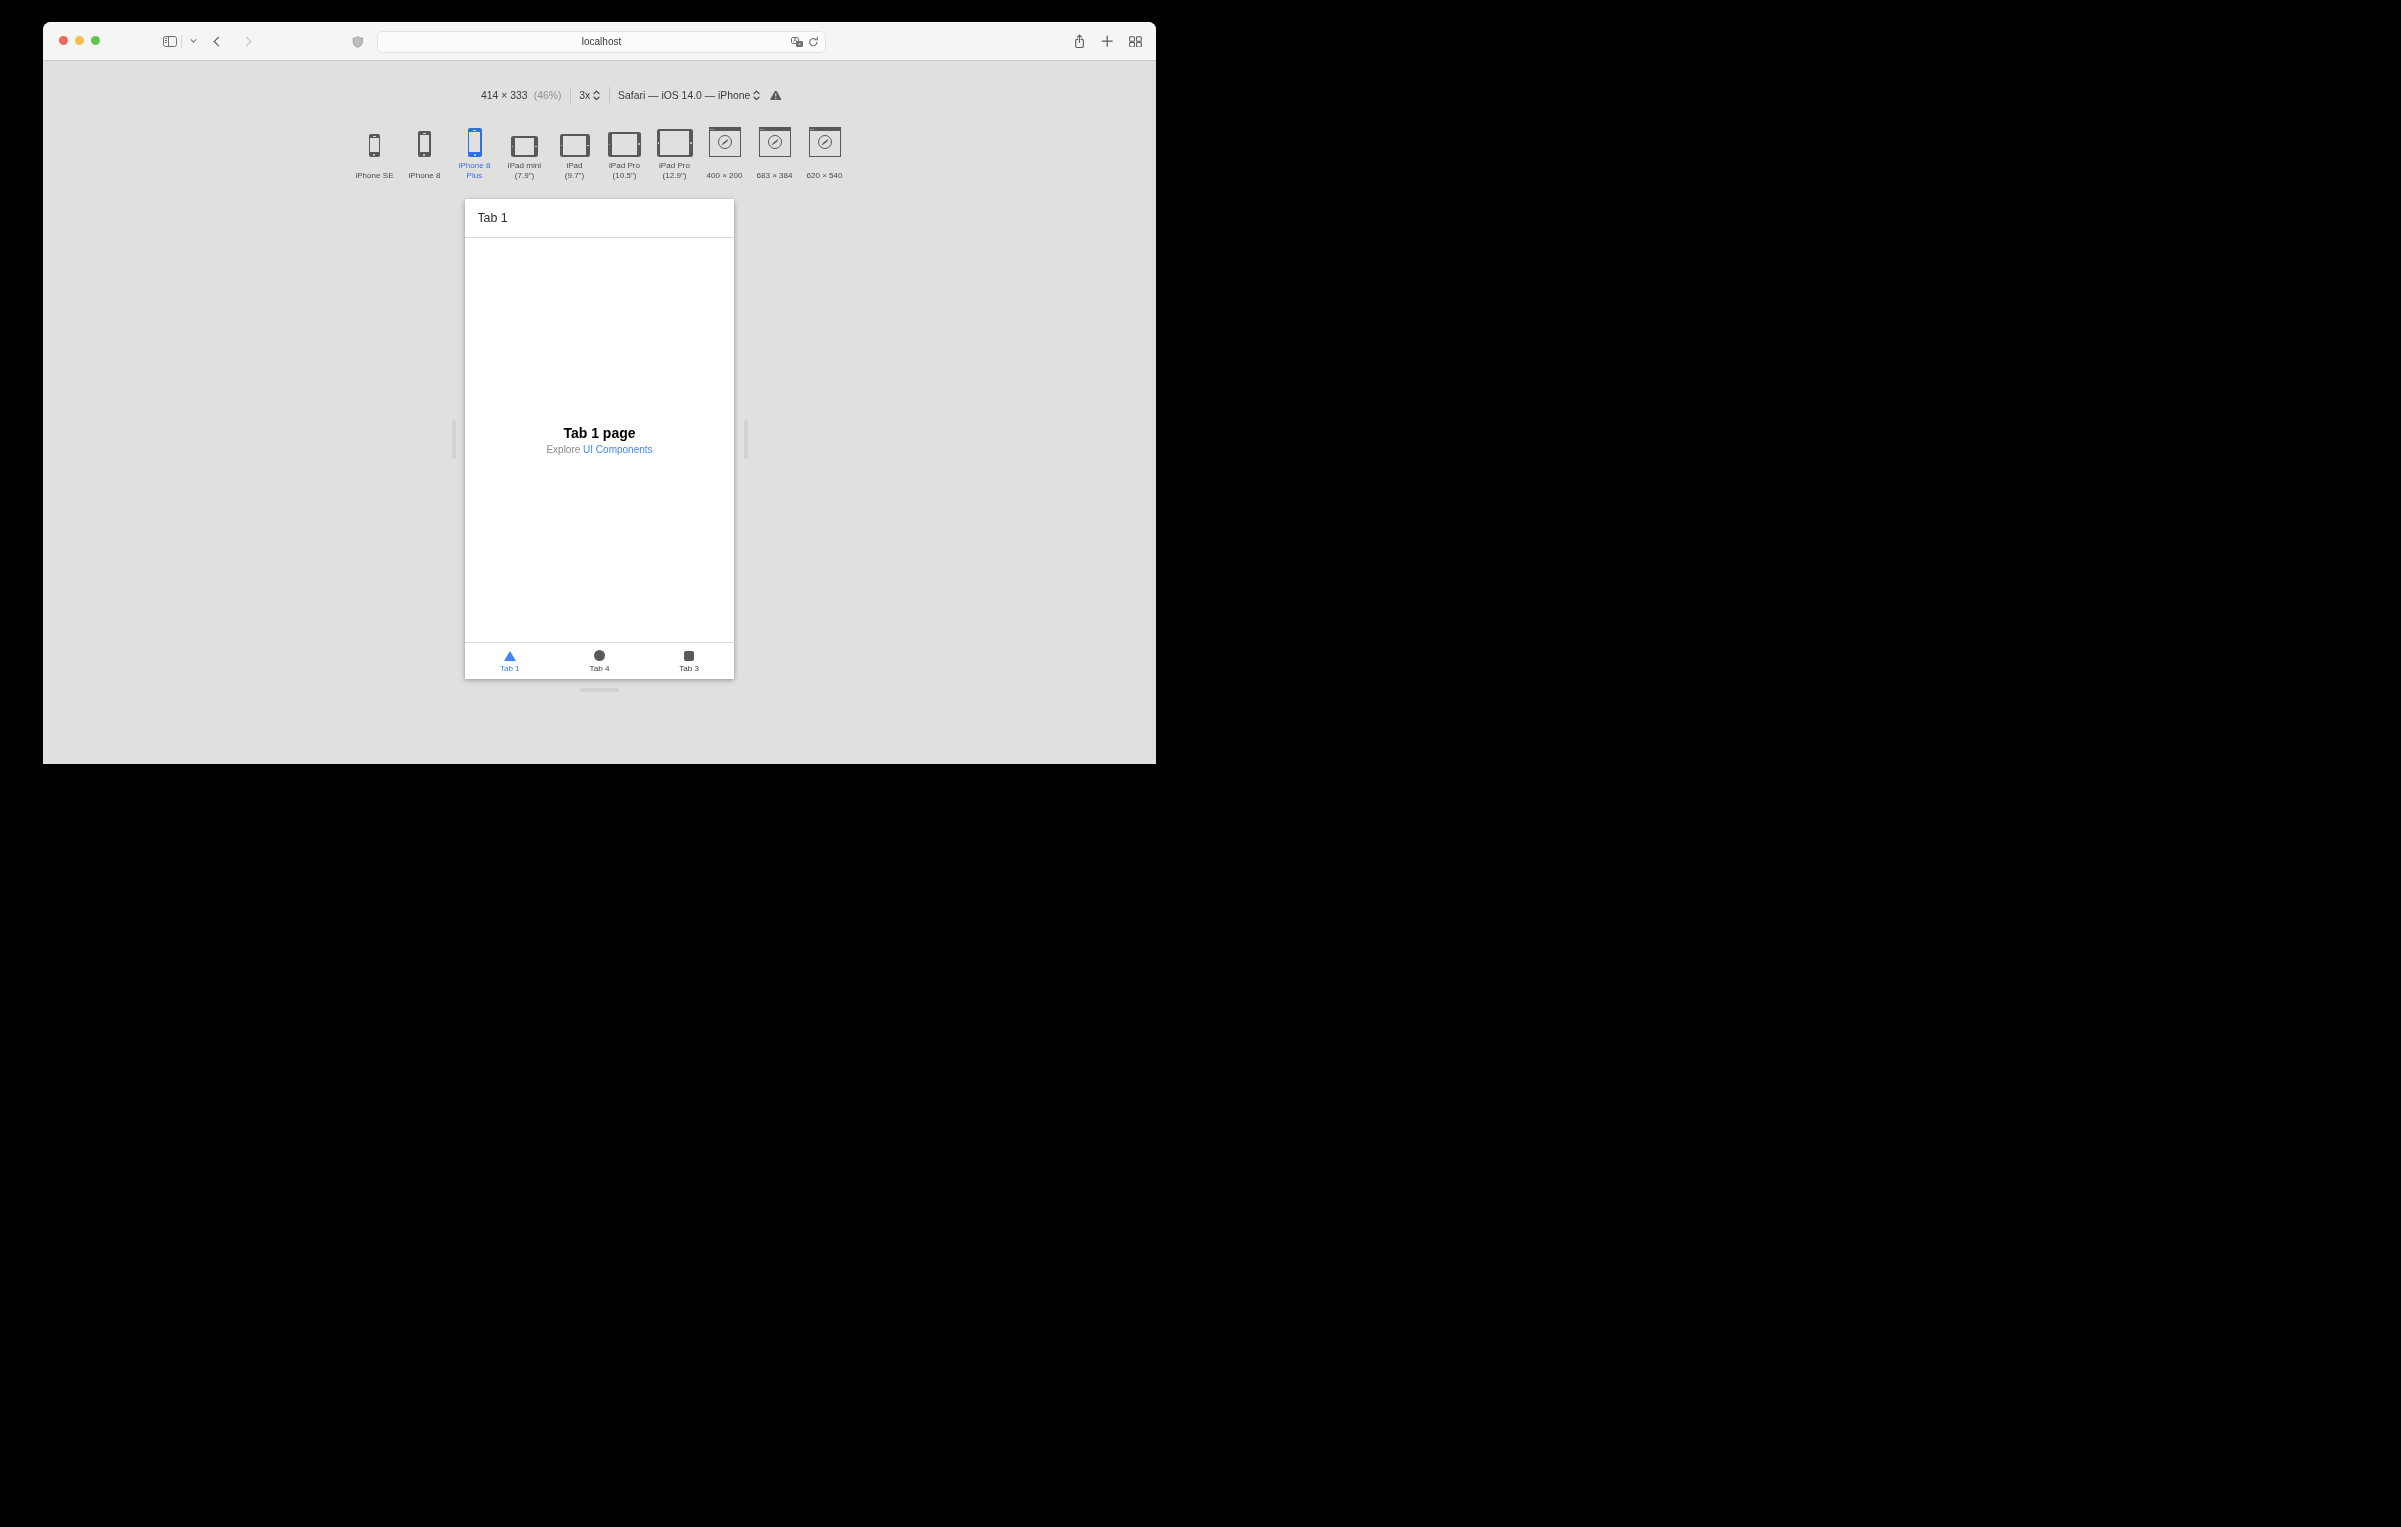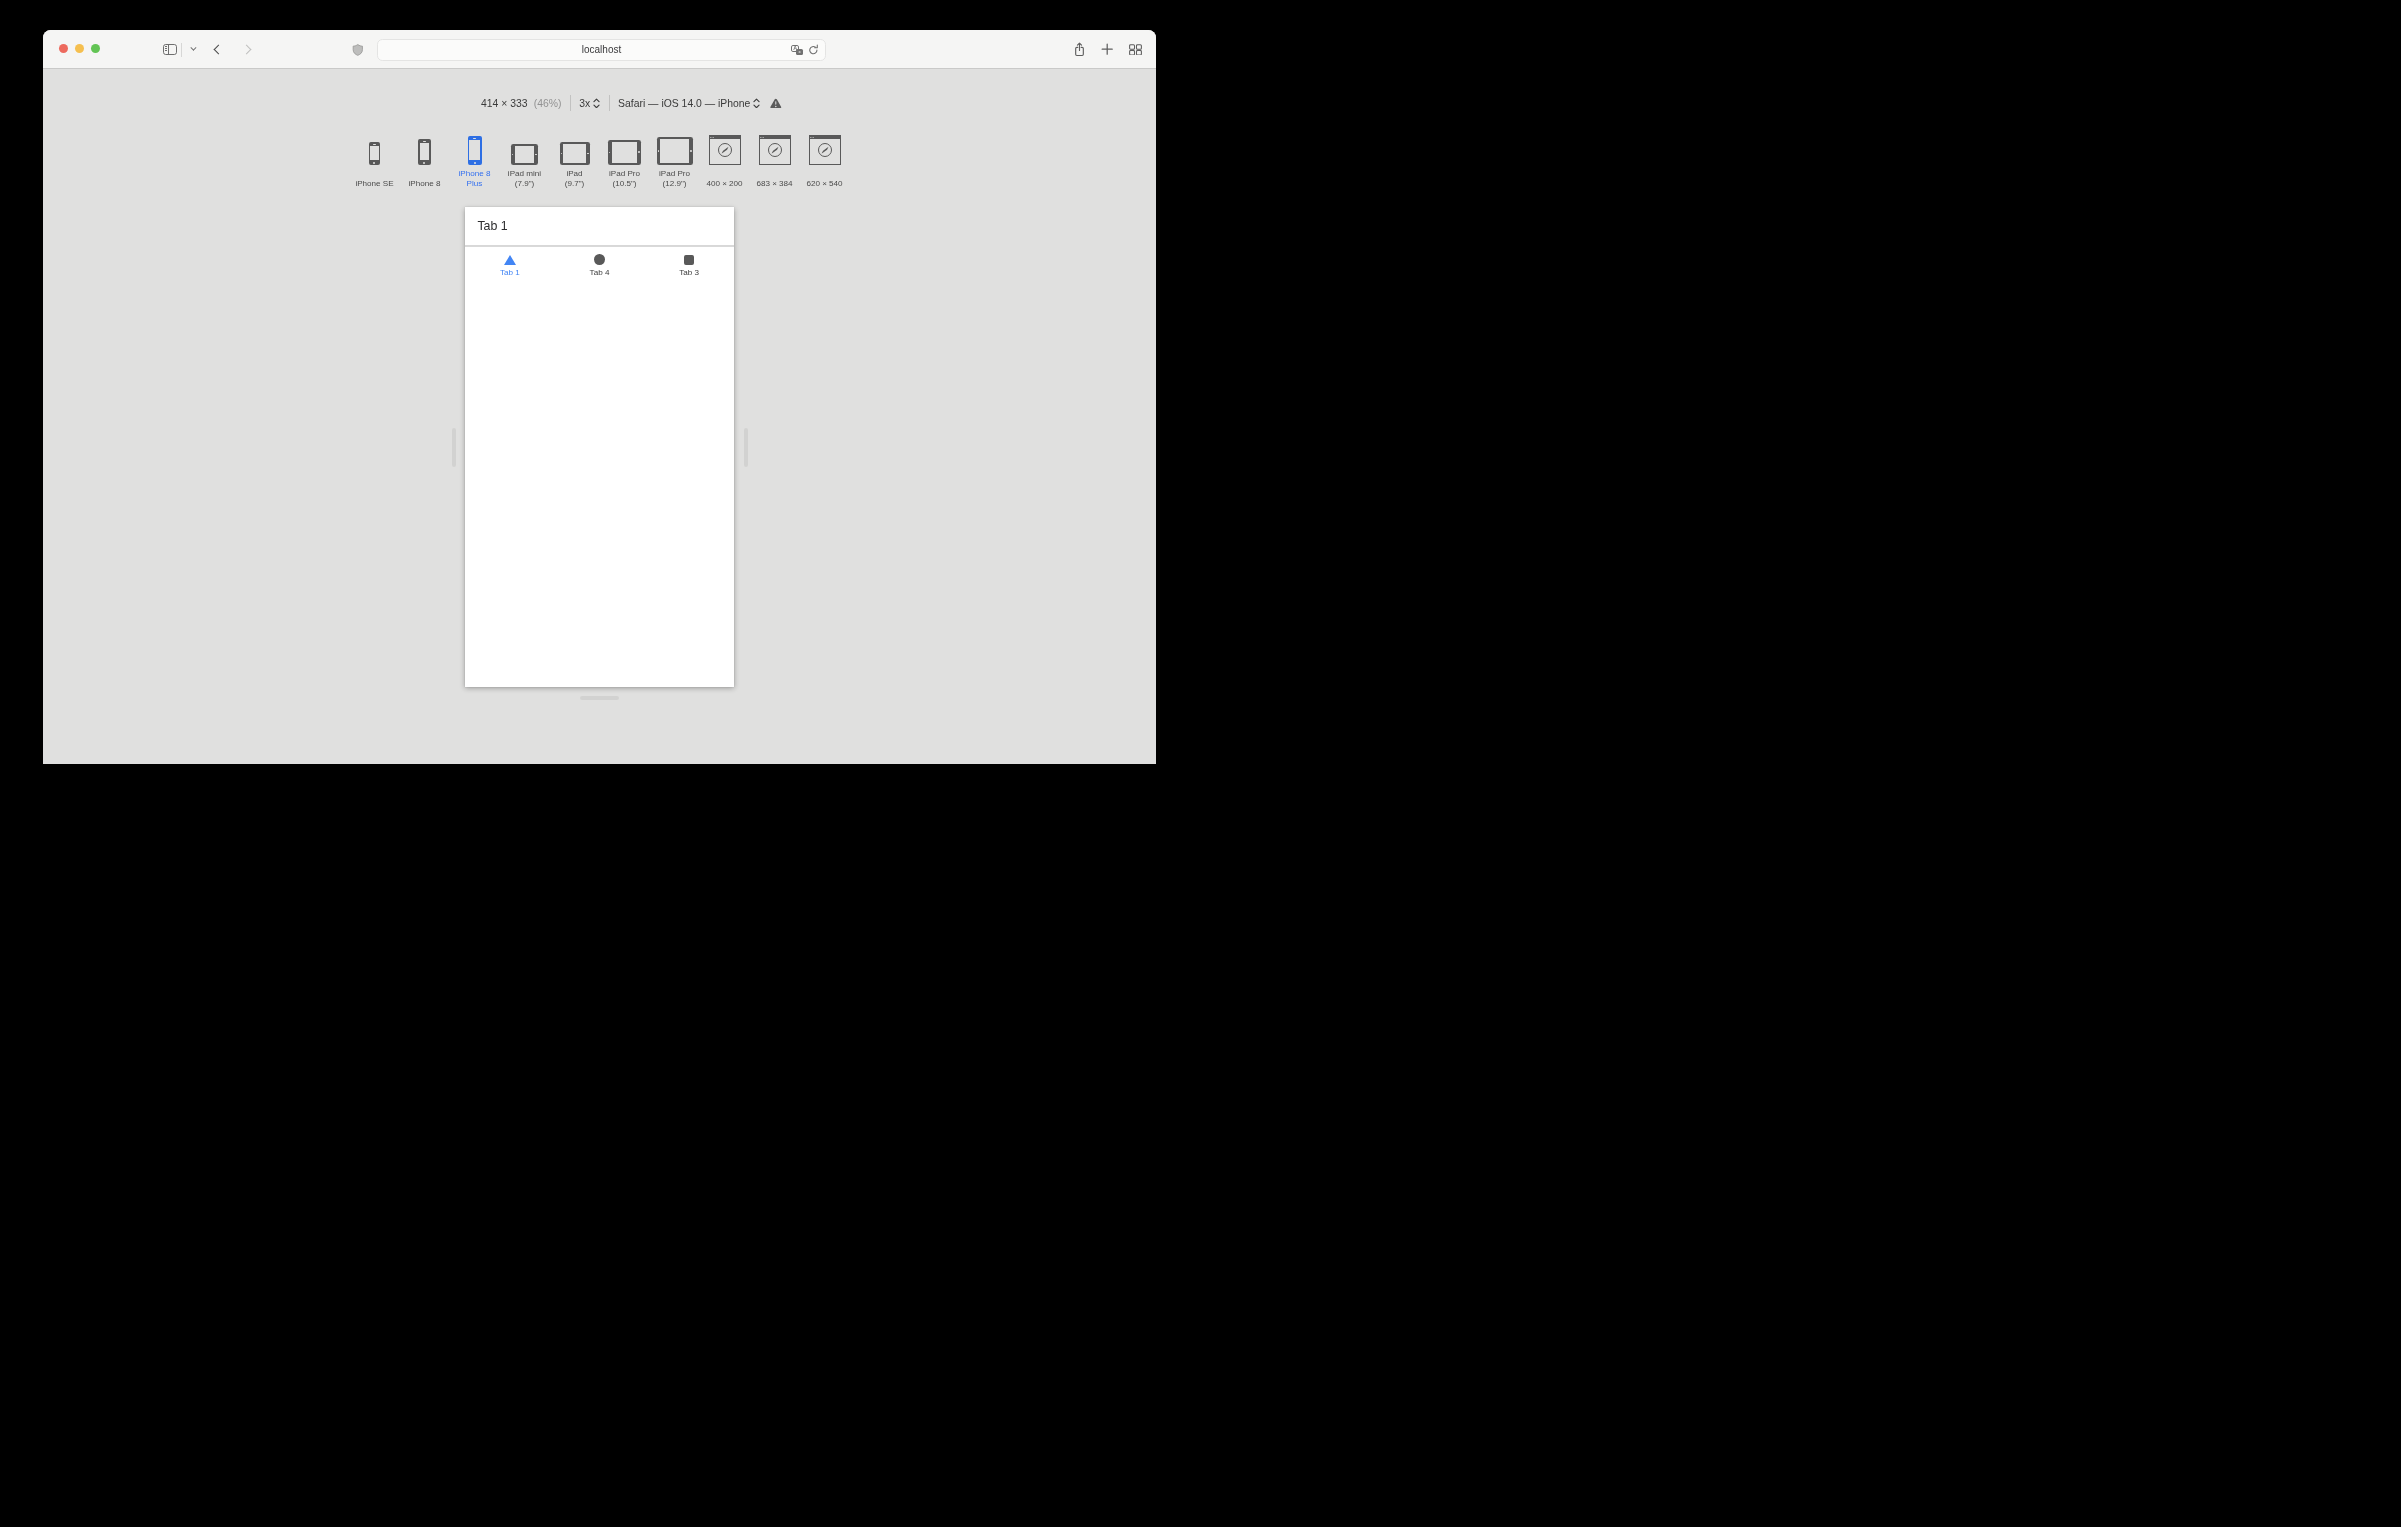--- a/index.html
+++ b/index.html
@@ -1,21 +1,21 @@
 <!DOCTYPE html>
 <html style="font-size:12.4px"><head>
 <meta charset="utf-8">
 <style>
   * { margin:0; padding:0; box-sizing:border-box; }
   html,body { background:#000; }
   body { font-family:"Liberation Sans","DejaVu Sans",sans-serif; -webkit-font-smoothing:antialiased; }
   .canvas { position:relative; width:1201px; height:764px; background:#000; overflow:hidden; }
 
   
-  .window { position:absolute; left:43px; top:30px; width:1113px; height:796px;
+  .window { position:absolute; left:43px; top:22px; width:1113px; height:796px;
             background:#e0e0df; border-radius:7.7px; overflow:hidden; }
 
   
   .titlebar { position:relative; height:39px; background:#f5f5f4; border-bottom:0.8px solid #c9c9c8; }
   .traffic { position:absolute; left:15.5px; top:14px; display:flex; gap:7px; }
   .tl { width:9.3px; height:9.3px; border-radius:50%; }
   .tl.red { background:#ed6a5e; } .tl.yellow { background:#f5bf4f; } .tl.green { background:#62c454; }
 
   .tb-item { position:absolute; top:0; height:39px; display:flex; align-items:center; justify-content:center; }
   .icon-sidebar { width:14px; height:11.6px; border:1.2px solid #6e6e6e; border-radius:2.7px; position:relative; }
@@ -283,20 +283,24 @@
             </div>
           </div>
         <div class="dlabel"><span>620 × 540</span><br><span></span></div>
       </div>
     </div>
 
     <div class="preview">
       <div class="app-header">
         <span class="app-title">Tab 1</span>
       </div>
+      <div class="app-content">
+        <div class="page-title">Tab 1 page</div>
+        <div class="page-sub"><span>Explore</span> <a href="#">UI Components</a></div>
+      </div>
       <div class="app-tabbar">
         <div class="app-tab active">
           <div class="tri"></div>
           <span class="tlabel">Tab 1</span>
         </div>
         <div class="app-tab">
           <div class="circ"></div>
           <span class="tlabel">Tab 4</span>
         </div>
         <div class="app-tab">

